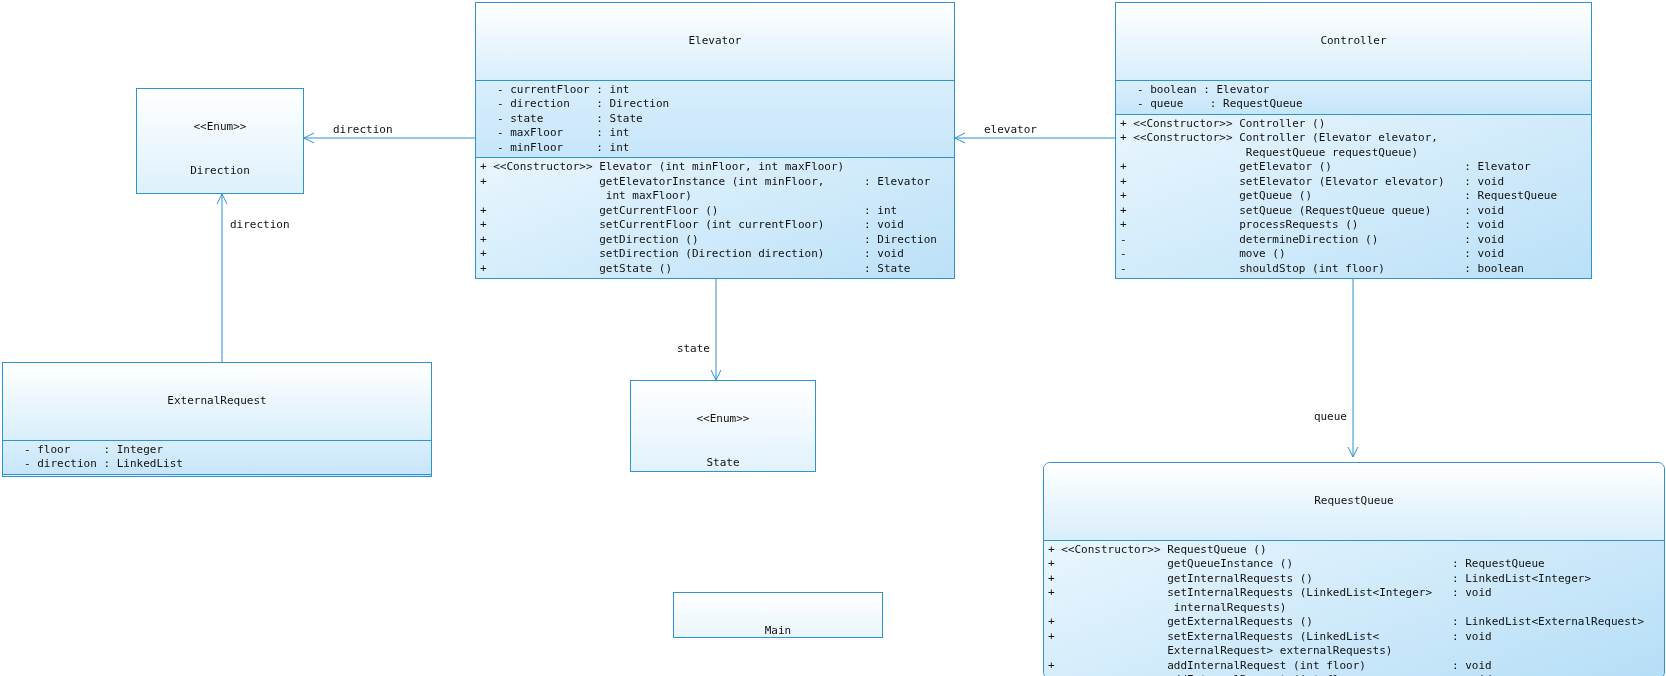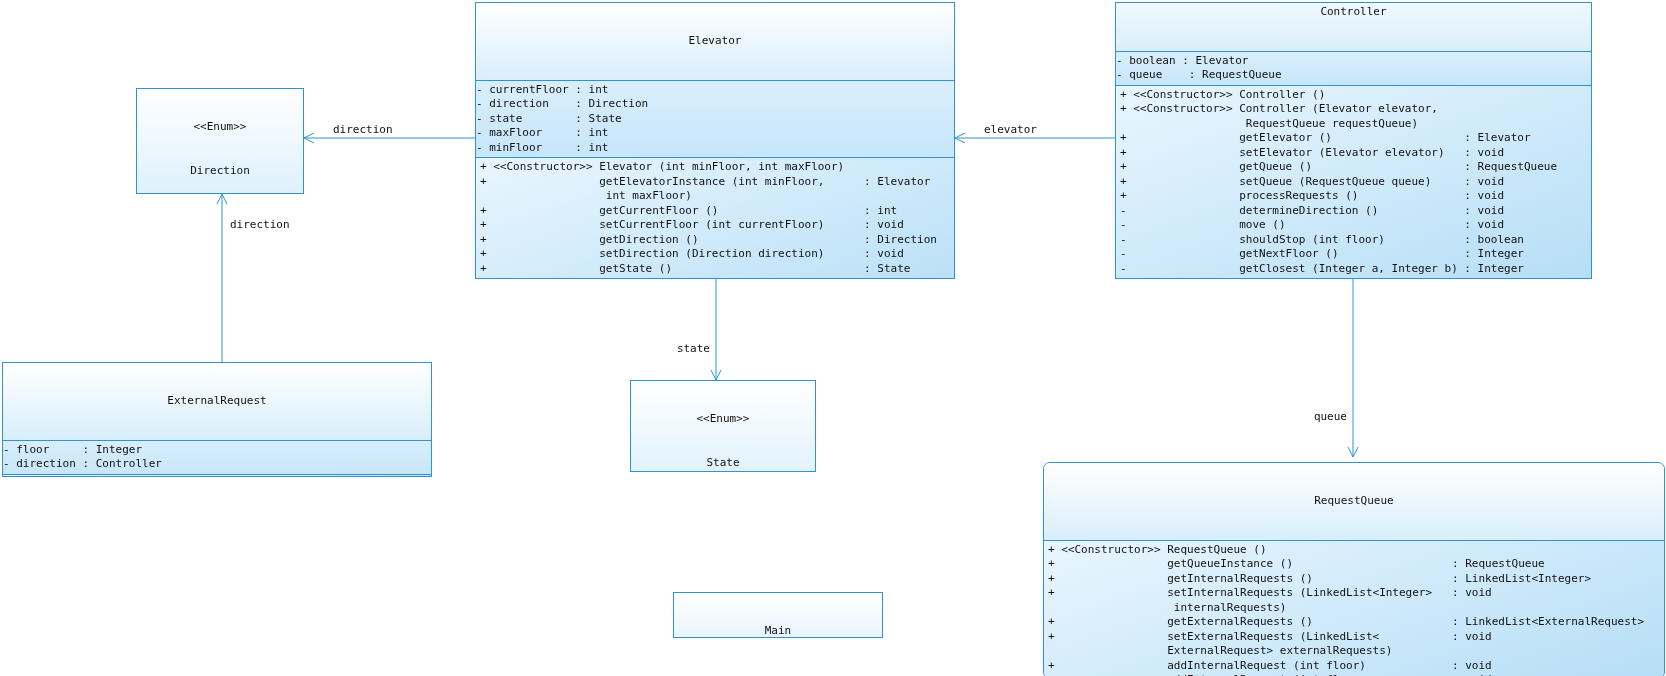--- a/index.html
+++ b/index.html
@@ -25,34 +25,34 @@
   .cls-title {
     flex: 0 0 auto;
     text-align: center;
     padding: 2px 4px;
     border-bottom: 1px solid #2e93cf;
     background: linear-gradient(#ffffff, #d8eefb);
     white-space: pre;
   }
   .cls-attrs {
     flex: 0 0 auto;
-    padding: 2px 0;
+    padding: 2px 21px;
     border-bottom: 1px solid #2e93cf;
     white-space: pre;
     background: linear-gradient(#d9eefc, #c7e6fa);
   }
   .cls-methods {
     flex: 1 1 auto;
     padding: 2px 4px;
     white-space: pre;
     background: linear-gradient(160deg, #e9f6fe 0%, #b2dcf6 100%);
   }
   
   #cls-elevator        { left: 475px;  top: 2px;   width: 480px; height: 277px; }
-  #cls-controller      { left: 1115px; top: 2px;   width: 477px; height: 277px; justify-content: center; }
+  #cls-controller      { left: 1115px; top: 2px;   width: 477px; height: 277px; }
   #cls-direction       { left: 136px;  top: 88px;  width: 168px; height: 106px; }
   #cls-externalrequest { left: 2px;    top: 362px; width: 430px; height: 115px; }
   #cls-state           { left: 630px;  top: 380px; width: 186px; height: 92px;  }
   #cls-main            { left: 673px;  top: 592px; width: 210px; height: 46px;  }
   #cls-requestqueue    { left: 1043px; top: 462px; width: 622px; height: 217px; border-radius: 7px; }
 
   .edges { position: absolute; left: 0; top: 0; pointer-events: none; }
   .edge  { stroke: #2e93cf; stroke-width: 1; }
   .arrow { fill: none; stroke: #2e93cf; stroke-width: 1; }
   .lbl   { font: 11px "DejaVu Sans Mono", "Liberation Mono", monospace; fill: #111111; }
@@ -143,21 +143,21 @@
       <div>Direction</div>
     </div>
 
   </div>
 
   <div class="cls" id="cls-externalrequest">
     <div class="cls-title">
       <div>ExternalRequest</div>
     </div>
     <div class="cls-attrs">- floor     : Integer
-- direction : Controller</div>
+- direction : LinkedList</div>
     <div class="cls-methods">+ &lt;&lt;Constructor&gt;&gt; ExternalRequest (Integer floor,
                    Direction direction)
 +                 getFloor ()                       : Integer
 +                 getDirection ()                   : Direction</div>
   </div>
 
   <div class="cls" id="cls-state">
     <div class="cls-title">
       <div>&lt;&lt;Enum&gt;&gt;</div>
       <div>State</div>

